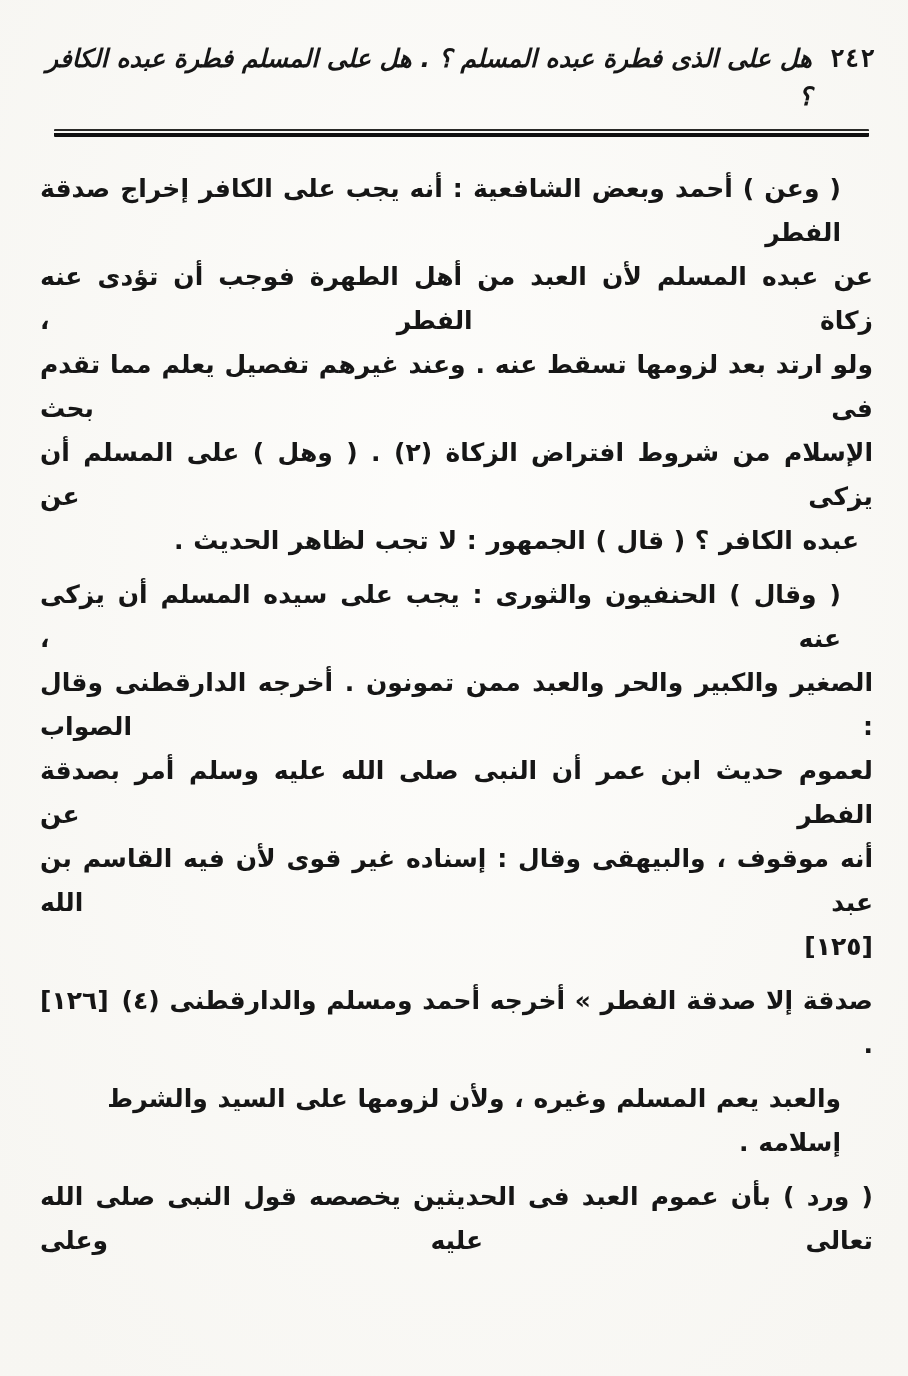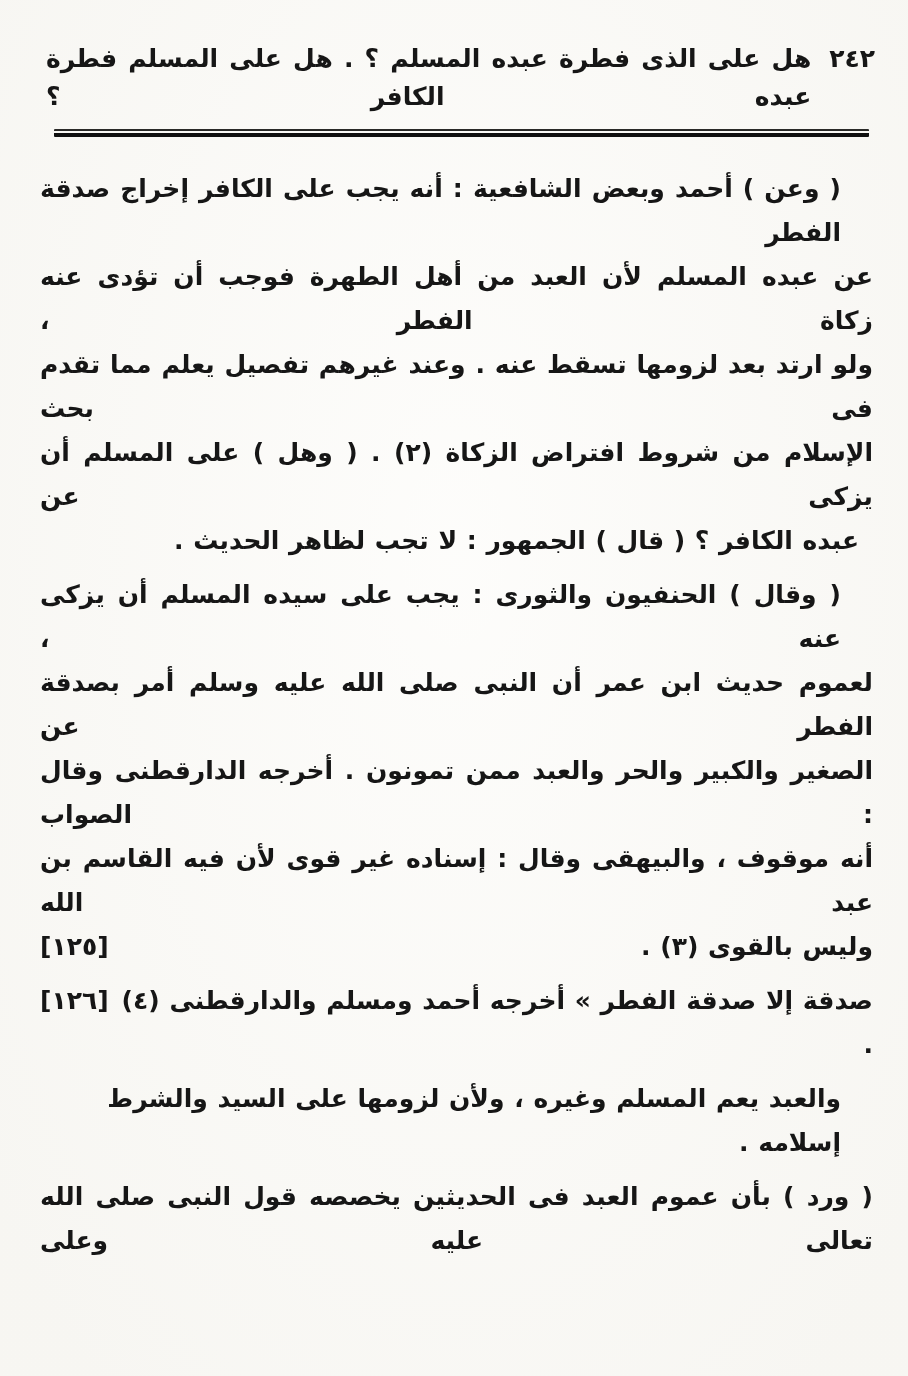--- a/index.html
+++ b/index.html
@@ -30,25 +30,27 @@
     align-items: baseline;
     gap: 18px;
     font-weight: bold;
     font-size: 25px;
     line-height: 38px;
     padding-left: 6px;
   }
   .header .pnum {
     white-space: nowrap;
     letter-spacing: 1px;
+    font-family: Liberation Mono, monospace;
   }
   .header .ptitle {
     flex: 1;
     text-align: justify;
     text-align-last: justify;
+    font-style: italic;
   }
   .rule {
     margin-top: 13px;
     margin-left: 14px;
     margin-right: 6px;
     height: 8px;
     background: linear-gradient(to bottom,
       #2a2a28 0px, #2a2a28 2px,
       rgba(0,0,0,0) 2px, rgba(0,0,0,0) 4px,
       #101010 4px, #101010 8px);
@@ -109,25 +111,24 @@
     <div class="para">
       <span class="line j first">( وعن ) أحمد وبعض الشافعية : أنه يجب على الكافر إخراج صدقة الفطر</span>
       <span class="line j">عن عبده المسلم لأن العبد من أهل الطهرة فوجب أن تؤدى عنه زكاة الفطر ،</span>
       <span class="line j">ولو ارتد بعد لزومها تسقط عنه . وعند غيرهم تفصيل يعلم مما تقدم فى بحث</span>
       <span class="line j">الإسلام من شروط افتراض الزكاة (٢) . ( وهل ) على المسلم أن يزكى عن</span>
       <span class="line center">عبده الكافر ؟ ( قال ) الجمهور : لا تجب لظاهر الحديث .</span>
     </div>
 
     <div class="para">
       <span class="line j first">( وقال ) الحنفيون والثورى : يجب على سيده المسلم أن يزكى عنه ،</span>
+      <span class="line j">الصغير والكبير والحر والعبد ممن تمونون . أخرجه الدارقطنى وقال : الصواب</span>
       <span class="line j">لعموم حديث ابن عمر أن النبى صلى الله عليه وسلم أمر بصدقة الفطر عن</span>
-      <span class="line j">الصغير والكبير والحر والعبد ممن تمونون . أخرجه الدارقطنى وقال : الصواب</span>
       <span class="line j">أنه موقوف ، والبيهقى وقال : إسناده غير قوى لأن فيه القاسم بن عبد الله</span>
       <span class="line numline">
-        <span>وليس بالقوى (٣) .</span>
         <span class="hnum">[١٢٥]</span>
       </span>
     </div>
 
     <div class="para">
       <span class="line numline">
         <span>صدقة إلا صدقة الفطر » أخرجه أحمد ومسلم والدارقطنى (٤) .</span>
         <span class="hnum">[١٢٦]</span>
       </span>
     </div>

